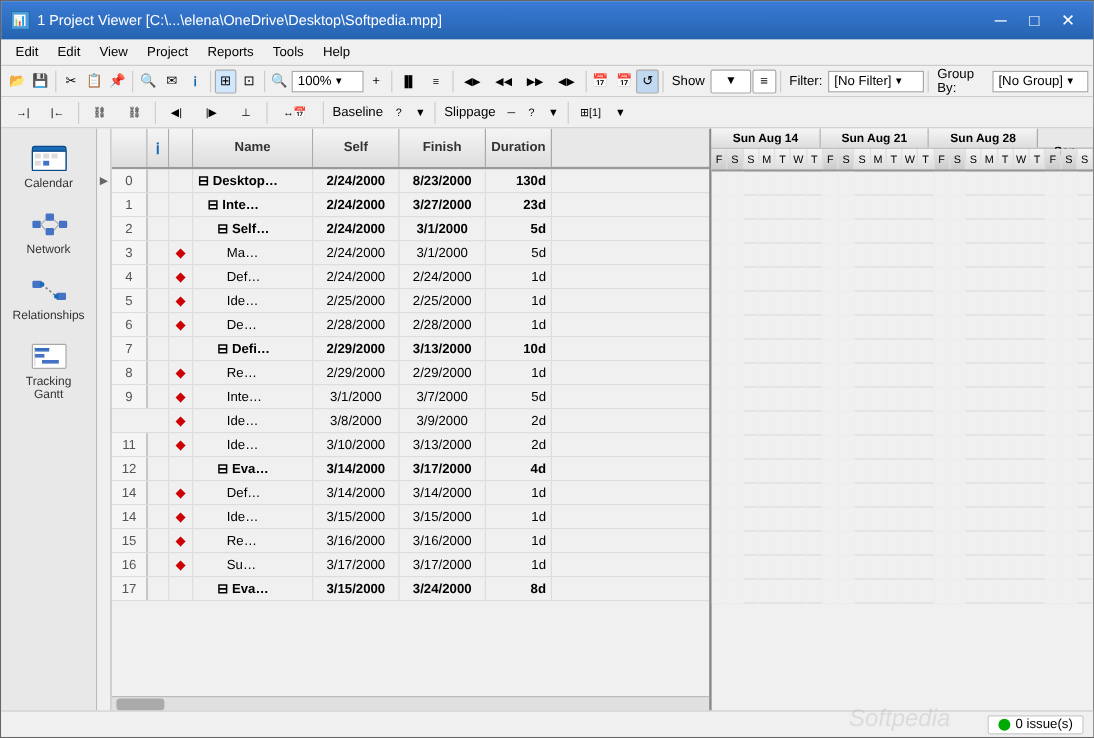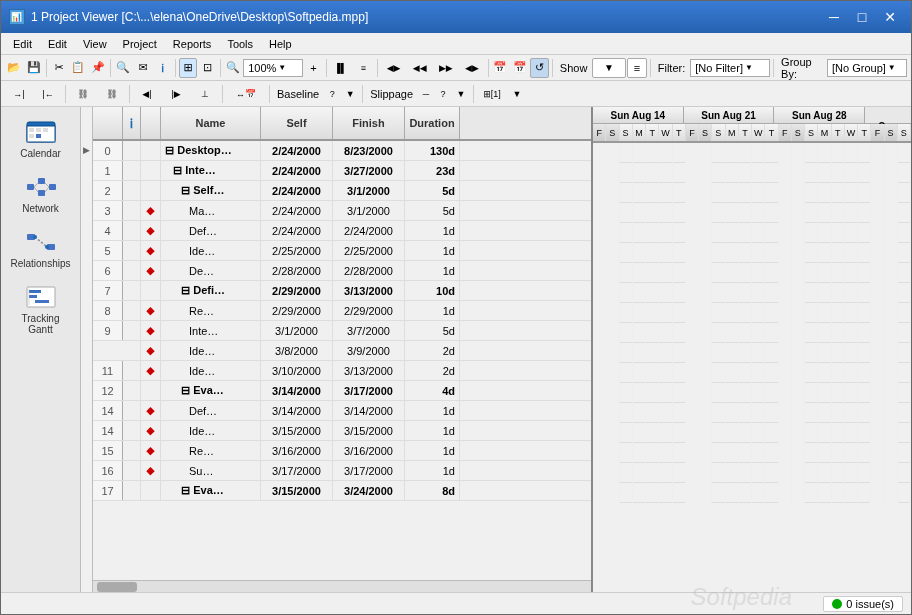--- a/index.html
+++ b/index.html
@@ -968,19 +968,19 @@
               <div class="gantt-cell weekend"></div>
               <div class="gantt-cell weekend"></div>
               <div class="gantt-cell"></div>
             </div>
           </div>
       </div>
     </div>
   </div>
 
   <div class="status-bar">
-    <div style="position:absolute;bottom:4px;right:120px;font-size:24px;color:rgba(180,180,180,0.35);font-style:italic;pointer-events:none;">Softpedia</div>
+    <div style="position:absolute;bottom:4px;right:120px;font-size:20px;color:rgba(180,180,180,0.35);font-style:italic;pointer-events:none;">Softpedia</div>
     <div class="status-issues">
       <div class="status-dot"></div>
       <span>0 issue(s)</span>
     </div>
   </div>
 </div>
 
 </body></html>

